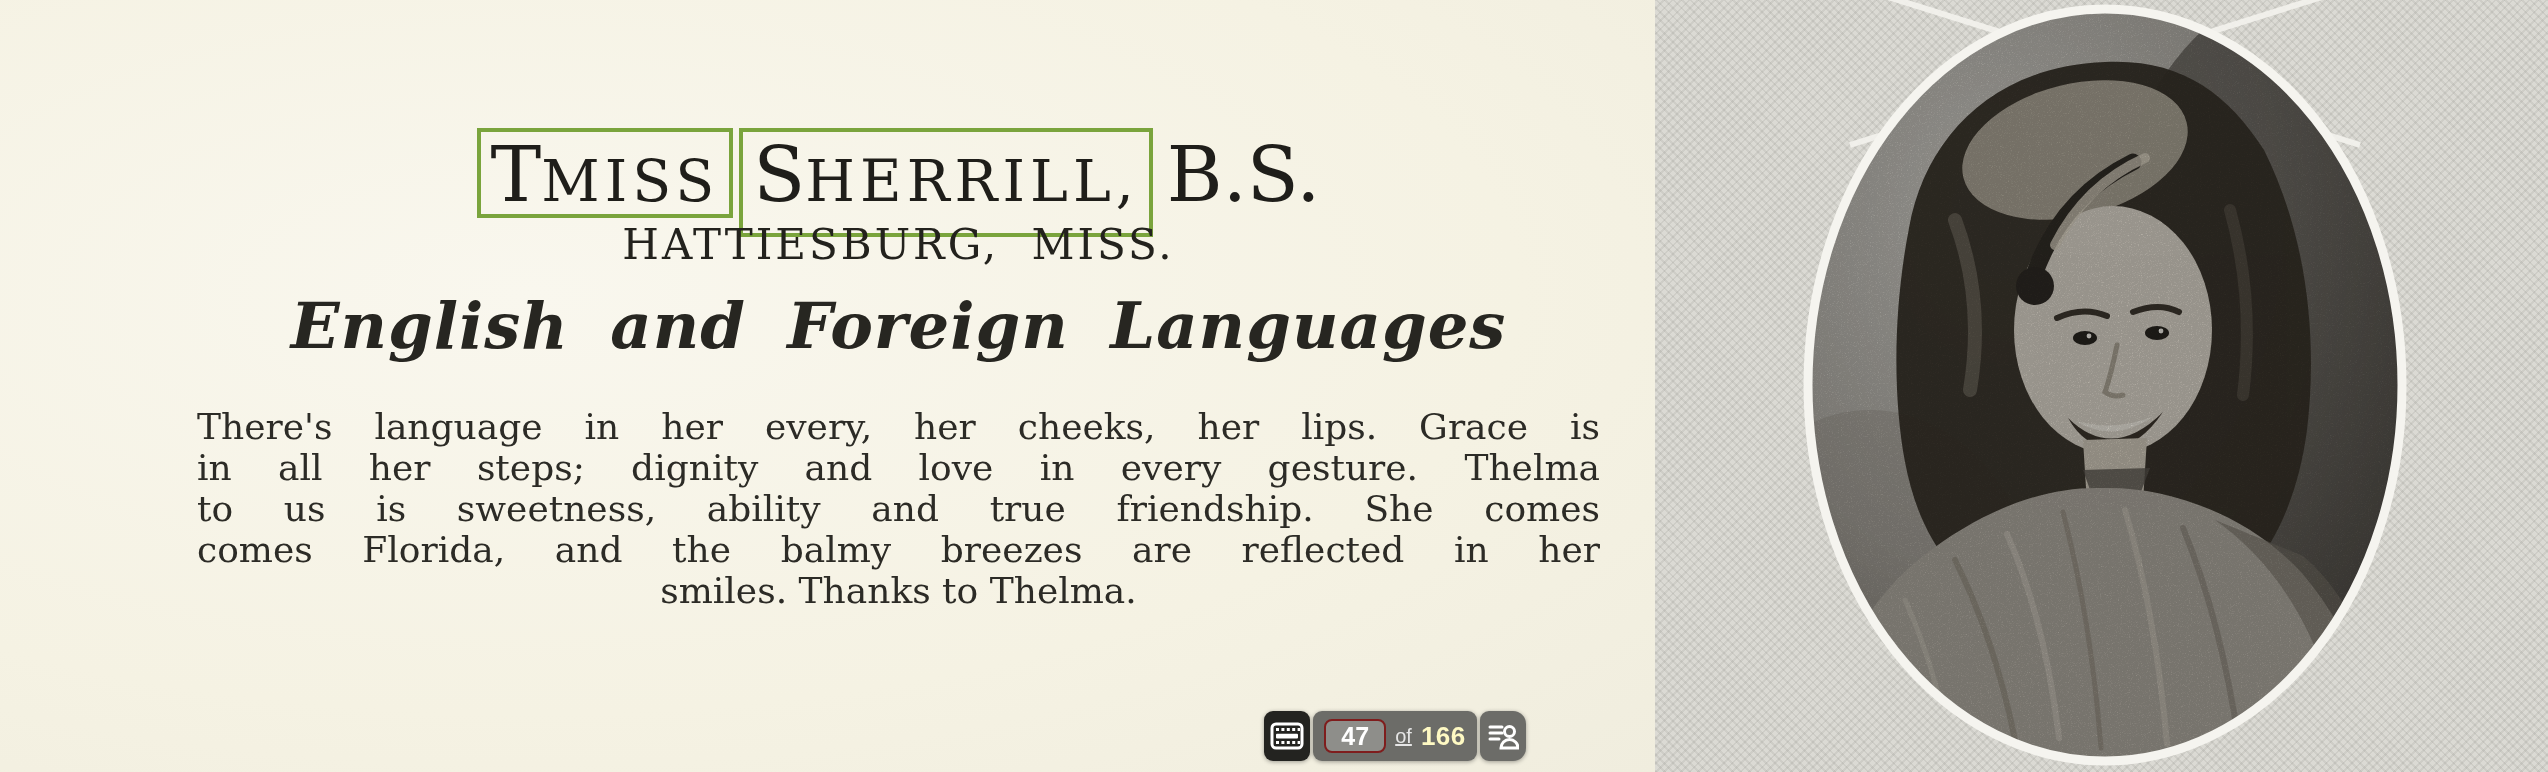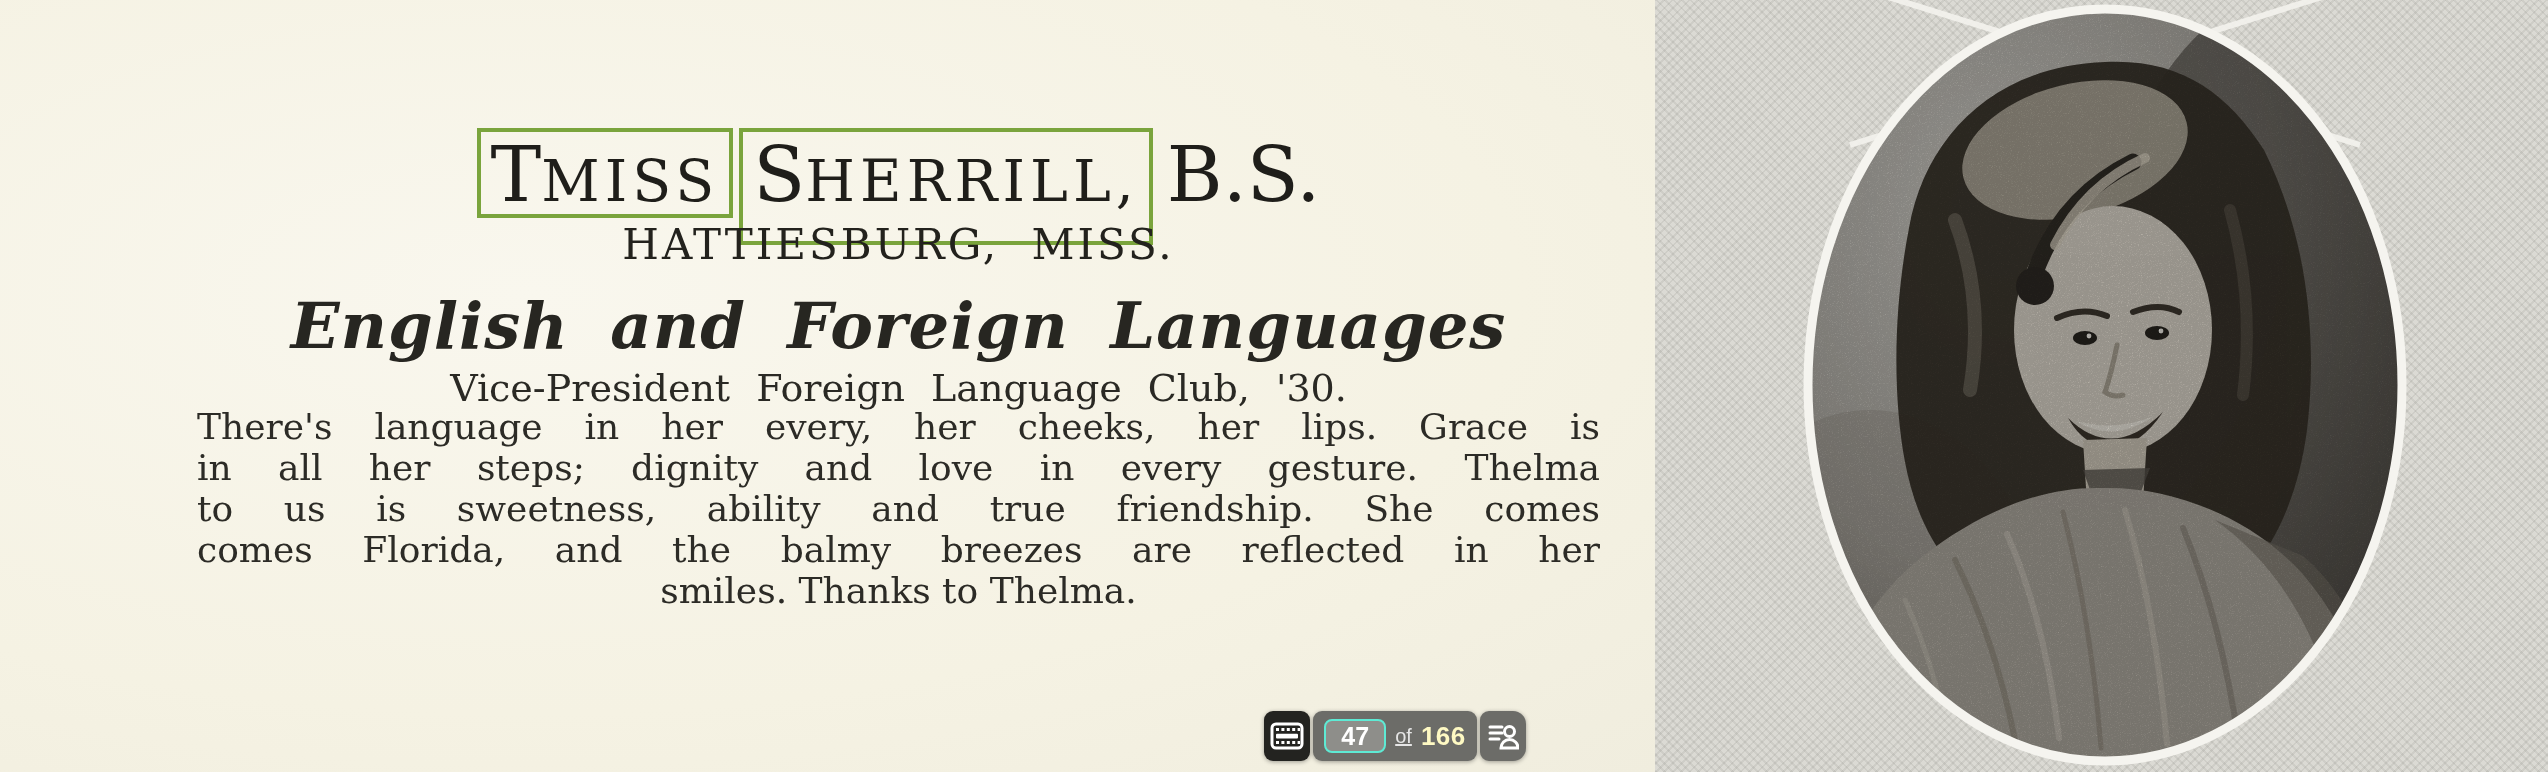--- a/index.html
+++ b/index.html
@@ -12,21 +12,21 @@
     background:#f6f3e5;
     background-image:radial-gradient(ellipse at 32% 38%, #f9f7ee 0%, #f5f2e3 62%, #f0edde 100%);}
 
   .text-col{position:absolute;left:197px;top:0;width:1403px;height:772px;color:#262520;}
 
   .title-line{position:absolute;top:128px;width:100%;text-align:center;
     font-size:76px;line-height:1;color:#1f1e1a;white-space:nowrap;}
   .title-line .sc{font-size:57px;letter-spacing:5px;}
   .hl{display:inline-block;vertical-align:baseline;line-height:1;
       border:4px solid #7aa43c;padding:5px 10px 1px 10px;margin-right:6px;cursor:pointer;}
-  .hl-last{padding-bottom:28px;margin-bottom:-12px;}
+  .hl-last{padding-bottom:20px;margin-bottom:-12px;}
   .degree{margin-left:8px;}
 
   .hometown{position:absolute;top:220px;width:100%;text-align:center;
     font-size:42px;font-weight:400;letter-spacing:3px;word-spacing:16px;color:#23221d;}
 
   .major{position:absolute;top:288px;width:100%;text-align:center;
     font-style:italic;font-size:64px;font-weight:600;word-spacing:18px;
     letter-spacing:1px;color:#272621;}
 
   .activity{position:absolute;top:366px;width:100%;text-align:center;
@@ -44,21 +44,21 @@
       repeating-linear-gradient(-45deg, rgba(95,95,88,.10) 0 2px, rgba(0,0,0,0) 2px 6px);}
   .photo-side svg{position:absolute;left:0;top:0;}
 
   
   .pager{position:absolute;left:1264px;top:711px;height:50px;display:flex;gap:3px;
     font-family:"Liberation Sans","DejaVu Sans",sans-serif;
     filter:drop-shadow(0 1px 2px rgba(0,0,0,.35));}
   .pager .seg{display:flex;align-items:center;justify-content:center;}
   .btn-film{width:46px;background:#232320;border-radius:9px;cursor:pointer;}
   .pager-mid{width:152px;background:#6c6c68;border-radius:9px;padding:0 6px;gap:9px;}
-  .page-input{width:58px;height:30px;background:#8e8e8a;border:2px solid #5eead4;
+  .page-input{width:58px;height:30px;background:#8e8e8a;border:2px solid #7f1d1d;
     border-radius:8px;color:#ffffff;font-weight:bold;font-size:25px;text-align:center;
     font-family:"Liberation Sans","DejaVu Sans",sans-serif;outline:none;padding:0;}
   .of-label{font-size:20px;color:#e5e5e5;text-decoration:underline;}
   .total-label{font-size:26px;font-weight:bold;color:#fef9c3;letter-spacing:.5px;}
   .btn-people{width:46px;background:#6c6c68;border-radius:9px 13px 13px 9px;cursor:pointer;}
 </style>
 </head>
 <body>
 
 <div id="stage">
@@ -67,21 +67,20 @@
     <div class="text-col">
 
       <div class="title-line">
         <span class="hl"><span>T</span><span class="sc">MISS</span></span><span class="hl hl-last"><span>S</span><span class="sc">HERRILL,</span></span><span class="degree">B.S.</span>
       </div>
 
       <div class="hometown">HATTIESBURG, MISS.</div>
 
       <div class="major">English and Foreign Languages</div>
 
-      <div class="activity">Vice-President Foreign Language Club, '30.</div>
 
       <div class="poem">
         <div class="poem-line">There's language in her every, her cheeks, her lips.  Grace is</div>
         <div class="poem-line">in all her steps; dignity and love in every gesture.  Thelma</div>
         <div class="poem-line">to us is sweetness, ability and true friendship.  She comes</div>
         <div class="poem-line">comes Florida, and the balmy breezes are reflected in her</div>
         <div class="poem-line last">smiles.  Thanks to Thelma.</div>
       </div>
 
     </div>

